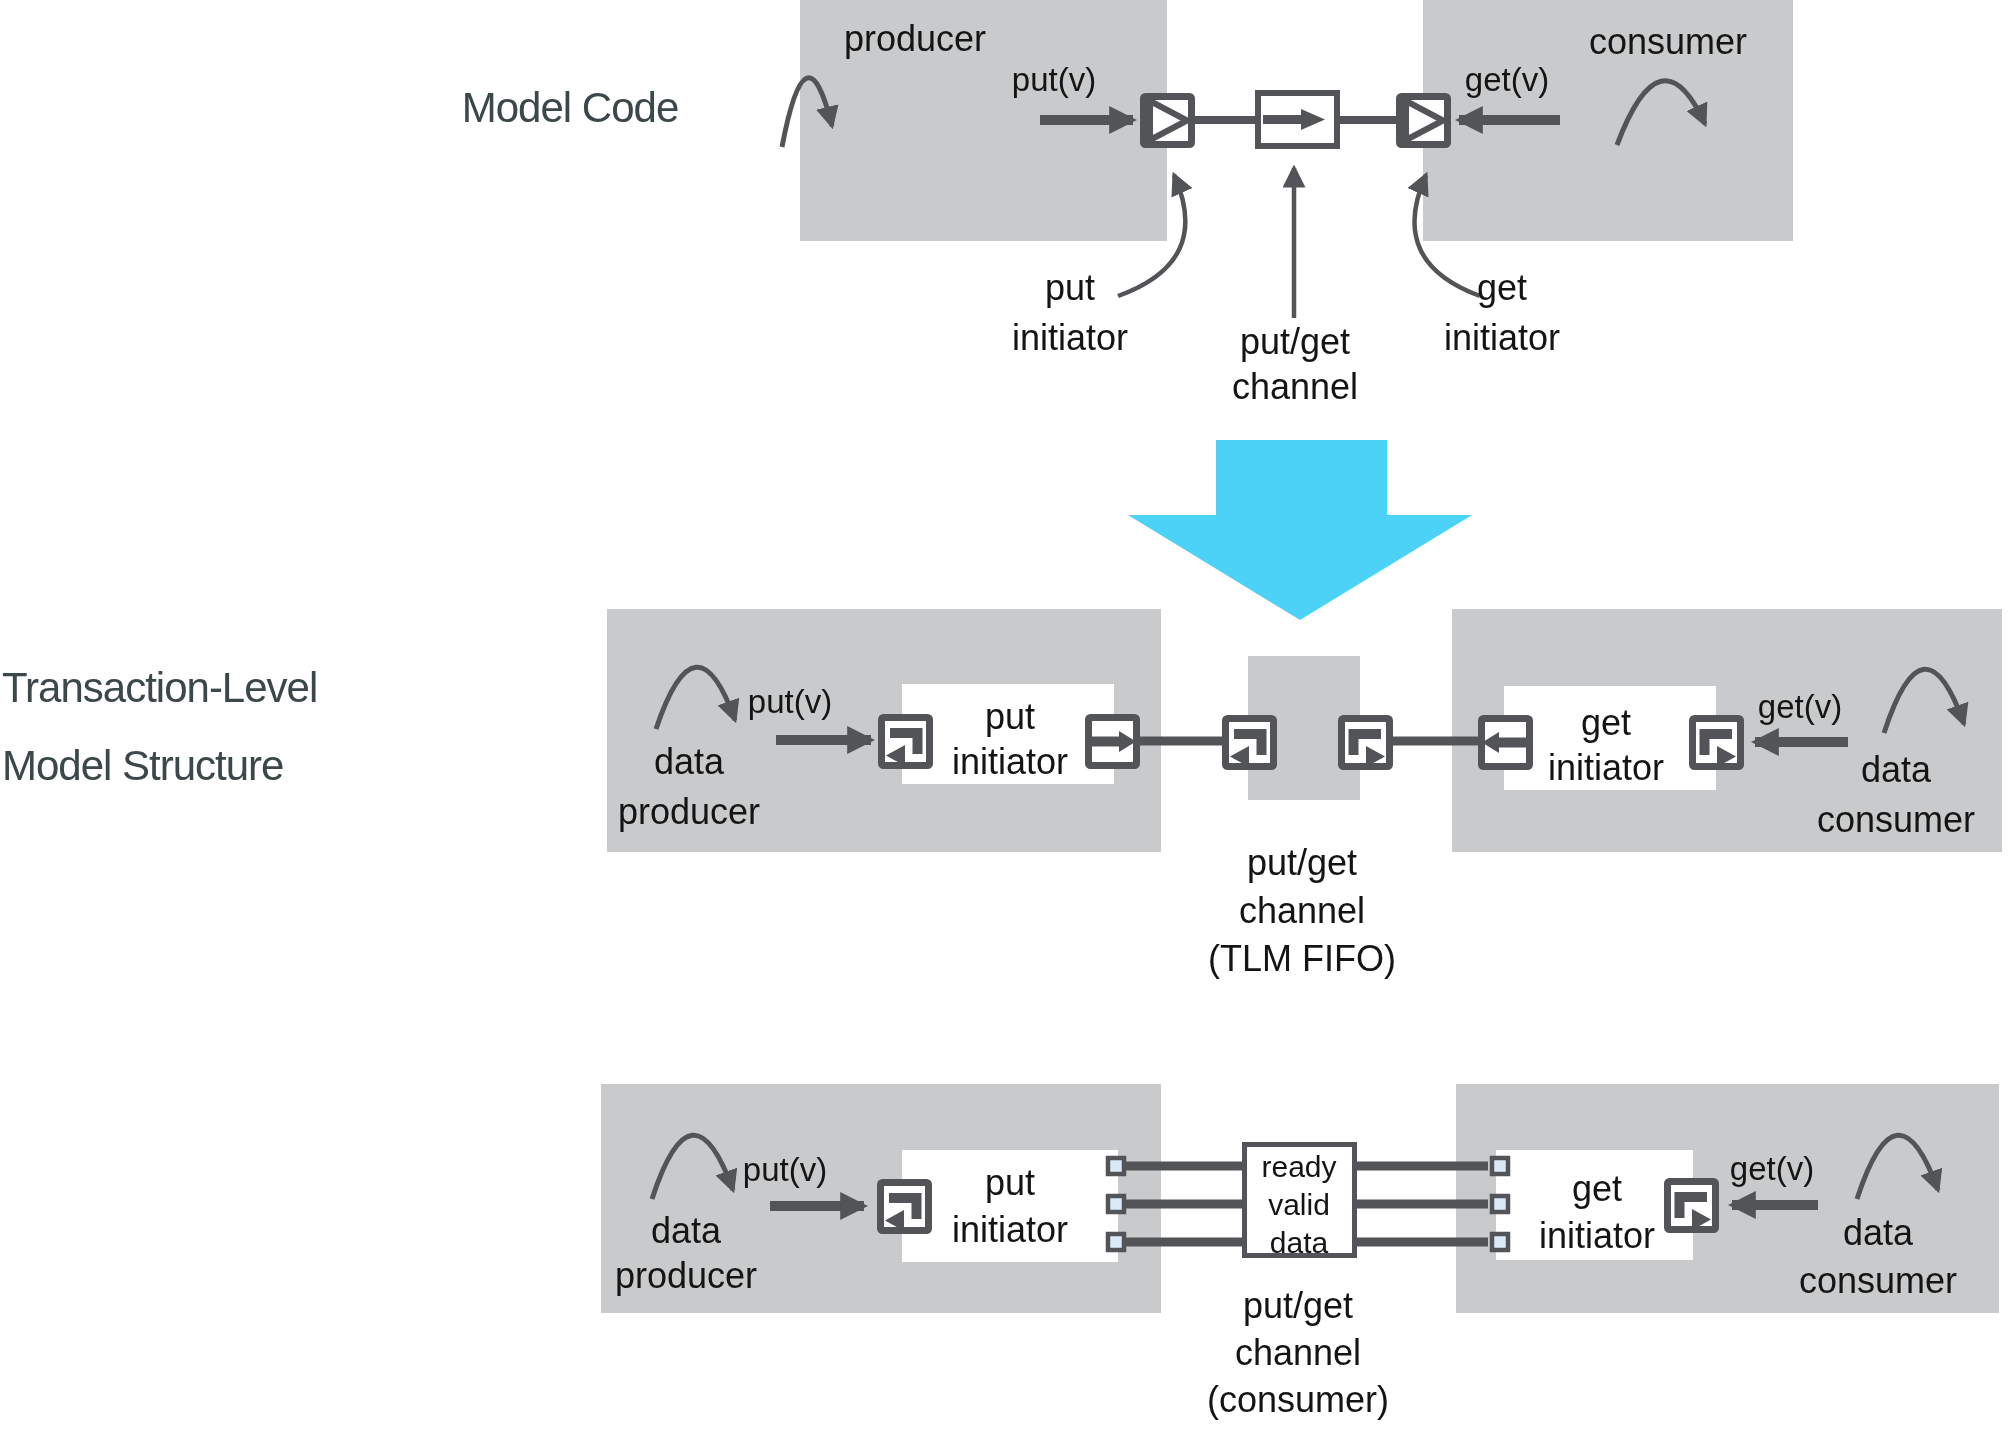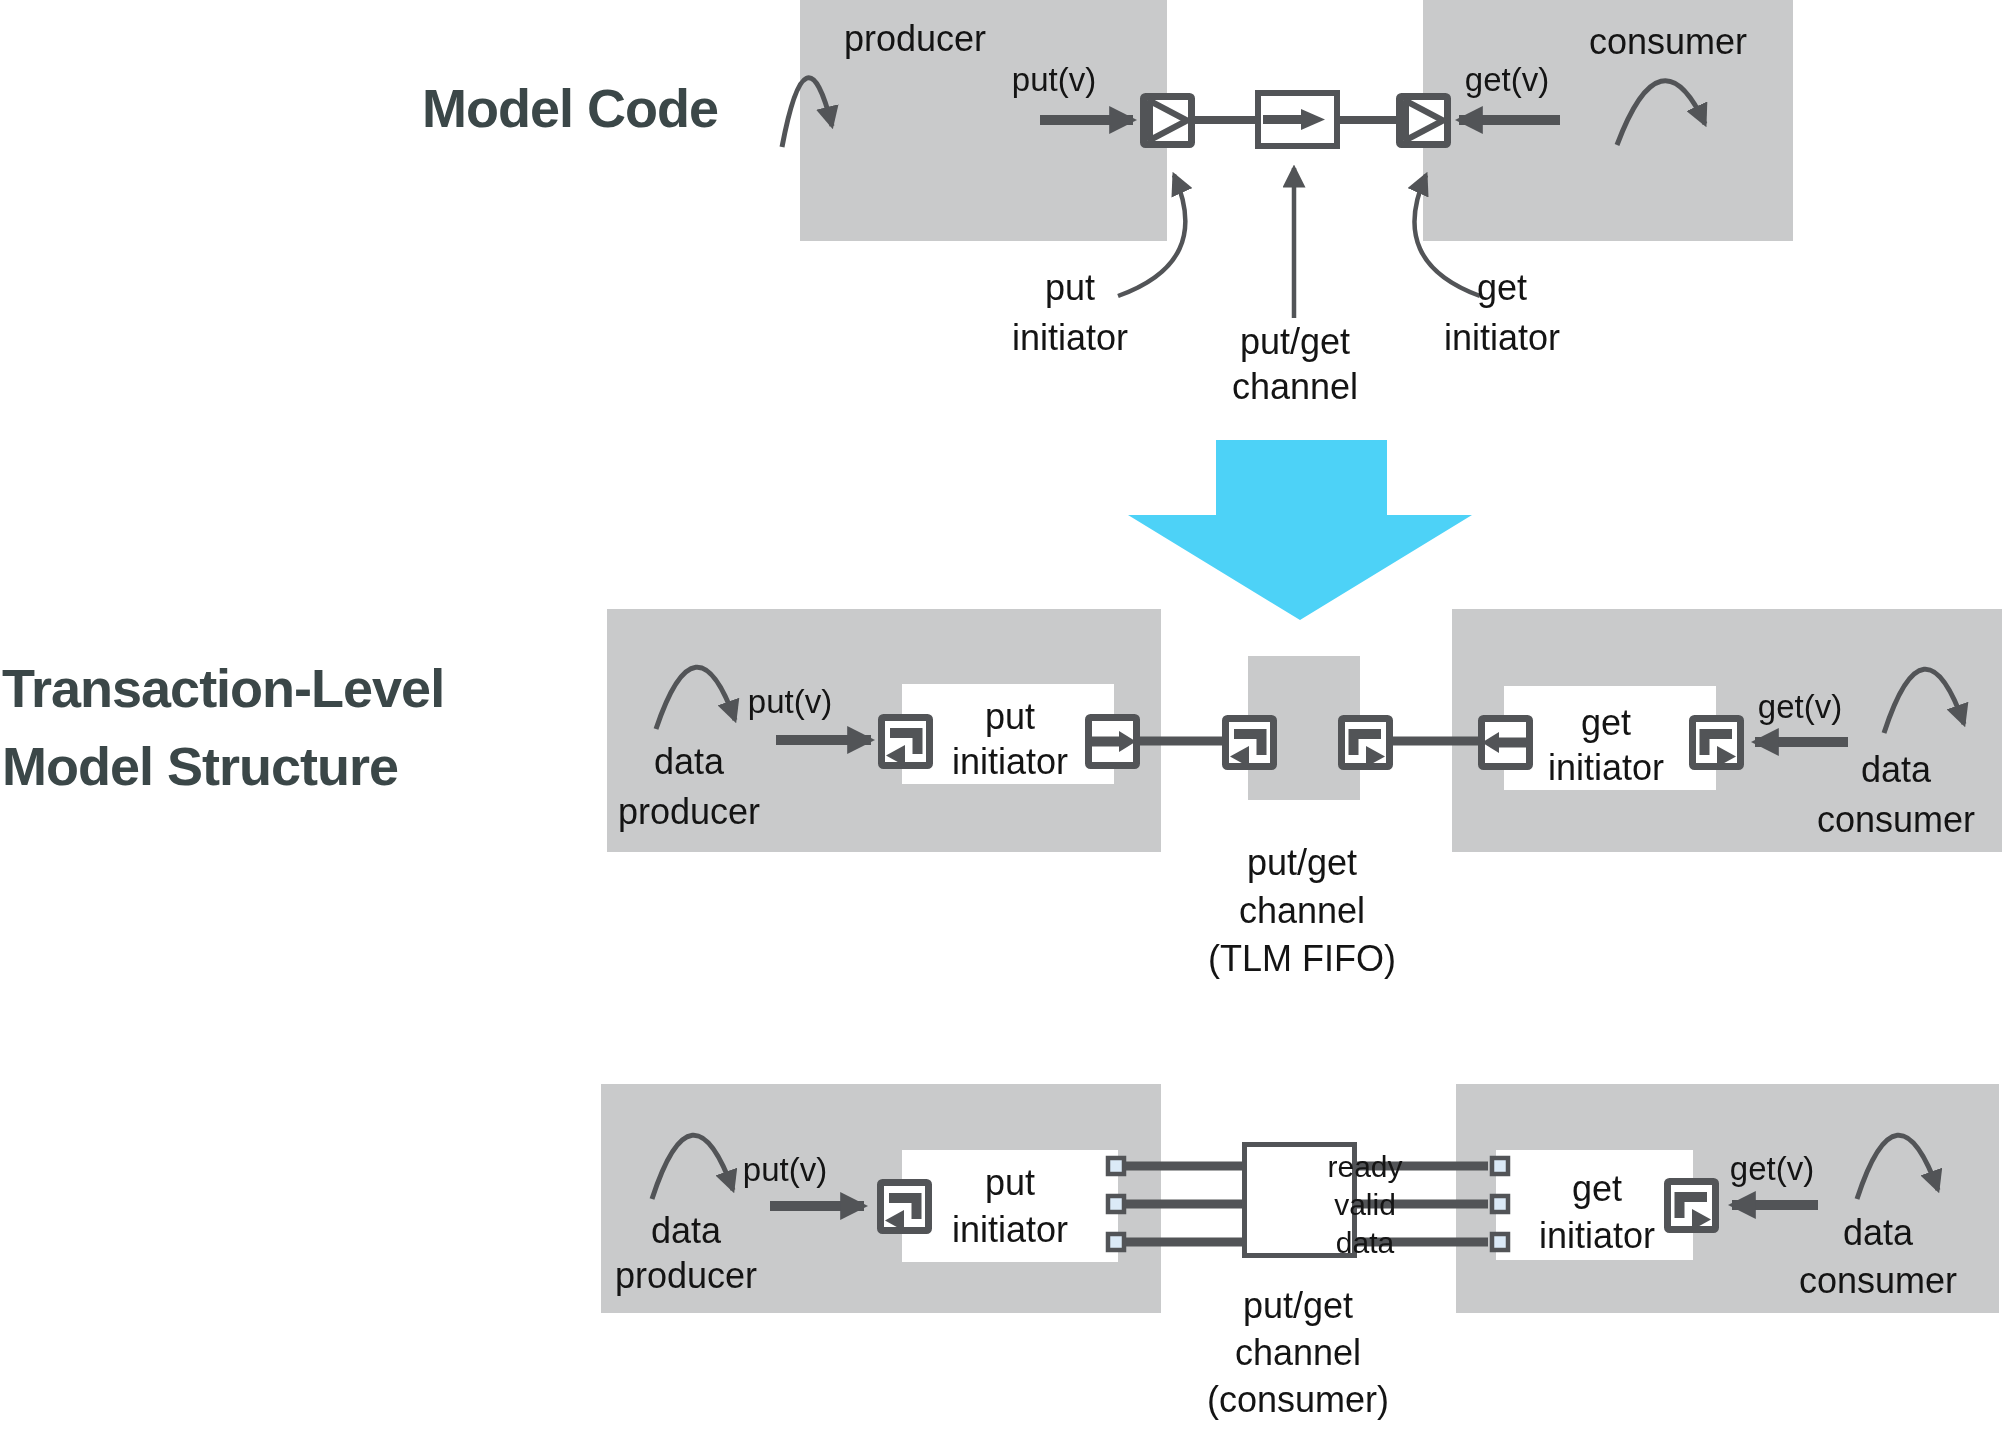--- a/index.html
+++ b/index.html
@@ -4,21 +4,21 @@
 <style>
   html,body{margin:0;padding:0;background:#fff;}
   #stage{position:relative;width:2008px;height:1435px;background:#fff;overflow:hidden;
          font-family:"Liberation Sans", sans-serif;}
   .graybox{position:absolute;background:#c9cacb;}
   .whitebox{position:absolute;background:#ffffff;}
   svg.overlay{position:absolute;left:0;top:0;pointer-events:none;}
   .label{position:absolute;transform:translateX(-50%);text-align:center;
          color:#141414;font-size:36px;line-height:1.2;white-space:nowrap;}
   .label span{display:block;}
-  .title{position:absolute;color:#3b4748;font-size:54px;font-weight:bold;
+  .title{position:absolute;color:#3b4748;font-size:42px;font-weight:normal;
          letter-spacing:-1px;line-height:78px;white-space:nowrap;}
   .title.centered{transform:translateX(-50%);text-align:center;}
   .lh45 span{line-height:45px;} .lh47 span{line-height:47px;}
   .lh48 span{line-height:48px;} .lh50 span{line-height:50px;}
   .sig span{line-height:38px;font-size:30px;}
 </style>
 </head>
 <body>
 
 <div id="stage">
@@ -180,21 +180,21 @@
 
   <div class="label lh45" style="left:686px;top:1208px;">
     <span>data</span>
       <span>producer</span>
   </div>
   <div class="label" style="left:785px;top:1150px;font-size:33px;">put(v)</div>
   <div class="label lh47" style="left:1010px;top:1159px;">
     <span>put</span>
       <span>initiator</span>
   </div>
-  <div class="label sig" style="left:1365px;top:1148px;">
+  <div class="label sig" style="left:1299px;top:1148px;">
     <span>ready</span>
       <span>valid</span>
       <span>data</span>
   </div>
   <div class="label lh47" style="left:1597px;top:1165px;">
     <span>get</span>
       <span>initiator</span>
   </div>
   <div class="label" style="left:1772px;top:1149px;font-size:33px;">get(v)</div>
   <div class="label lh48" style="left:1878px;top:1209px;">

